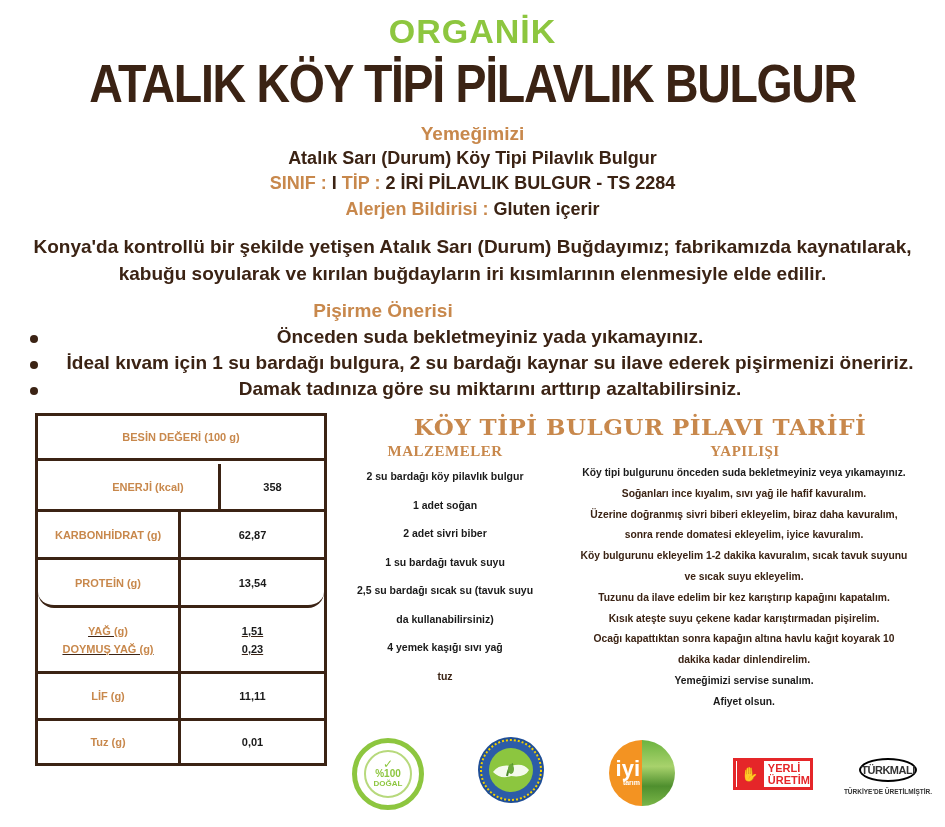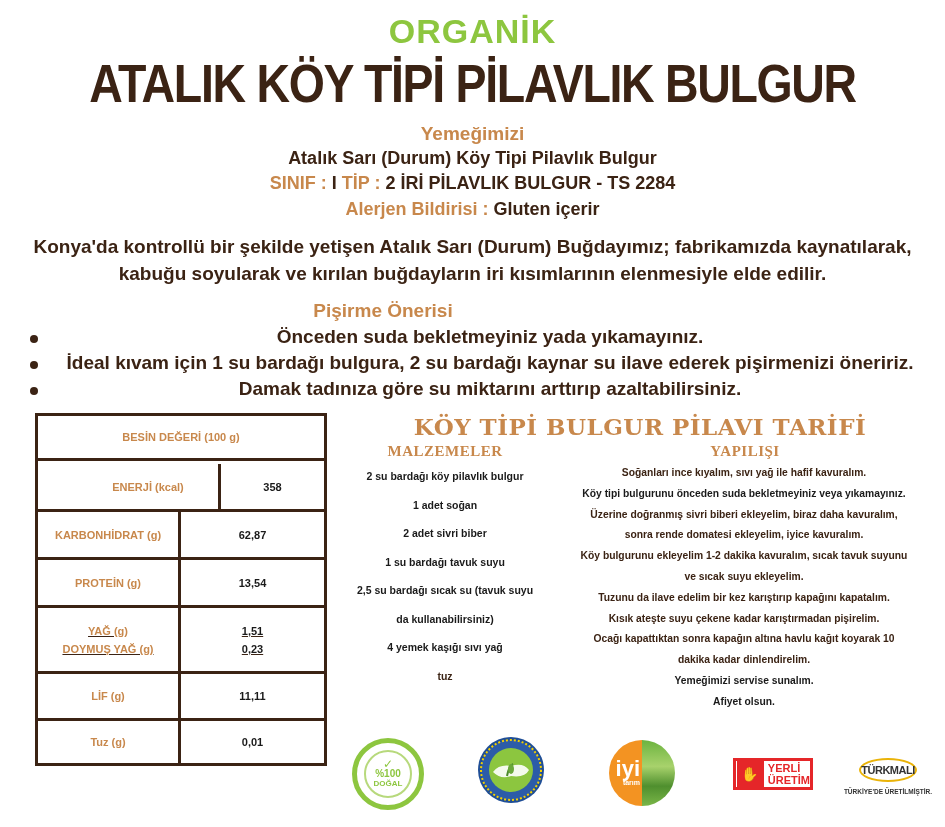--- a/index.html
+++ b/index.html
@@ -62,21 +62,21 @@
   #logo-iyi .l { width:50%; background:#f39322; color:#fff; display:flex; flex-direction:column; align-items:flex-end; justify-content:center; padding-right:2px; font-weight:bold; }
   #logo-iyi .l .big { font-size:22px; line-height:20px; }
   #logo-iyi .l .sm { font-size:7px; line-height:8px; }
   #logo-iyi .r { width:50%; background:linear-gradient(180deg,#6cb33f 0%, #a8d26c 40%, #4f8f2e 70%, #7ab648 100%); }
 
   #logo-yerli { left:733px; top:758px; width:80px; height:32px; border:3px solid #e52629; display:flex; align-items:center; background:#fff; }
   #logo-yerli .hand { width:28px; height:26px; background:#e52629; color:#fff; font-size:14px; display:flex; align-items:center; justify-content:center; margin-left:1px; }
   #logo-yerli .txt { color:#e52629; font-weight:bold; font-size:11px; line-height:12px; padding-left:4px; }
 
   #logo-turk { left:838px; top:758px; width:100px; height:50px; text-align:center; }
-  #logo-turk .oval { display:inline-block; width:58px; height:24px; border:2px solid #eab308; border-radius:50%; font-size:11px; font-weight:bold; line-height:20px; color:#333; letter-spacing:-0.5px; }
+  #logo-turk .oval { display:inline-block; width:58px; height:24px; border:2px solid #000000; border-radius:50%; font-size:11px; font-weight:bold; line-height:20px; color:#333; letter-spacing:-0.5px; }
   #logo-turk .cap { font-size:6.5px; font-weight:bold; color:#333; margin-top:6px; white-space:nowrap; }
 </style>
 </head>
 <body>
 
 <div id="organic" class="abs center">ORGANİK</div>
 <div id="title" class="abs center">ATALIK KÖY TİPİ PİLAVLIK BULGUR</div>
 
 <div id="ing-label" class="abs sub center accent">Yemeğimizi</div>
 <div id="ing-text" class="abs sub center dark">Atalık Sarı (Durum) Köy Tipi Pilavlık Bulgur</div>
@@ -111,21 +111,21 @@
 <div id="nut-table" class="abs">
   <div id="nut-head">BESİN DEĞERİ (100 g)</div>
   <div class="nrow" style="top:48px;height:48px;padding-left:40px;">
     <div class="nlabel">ENERJİ (kcal)</div>
     <div class="nval">358</div>
   </div>
   <div class="nrow" style="top:96px;height:48px;">
     <div class="nlabel">KARBONHİDRAT (g)</div>
     <div class="nval">62,87</div>
   </div>
-  <div class="nrow" style="top:144px;height:48px;">
+  <div class="nrow" style="top:144px;height:48px;border-radius:16px;">
     <div class="nlabel">PROTEİN (g)</div>
     <div class="nval">13,54</div>
   </div>
   <div class="nrow" style="top:192px;height:66px;text-decoration:underline;">
     <div class="nlabel" style="white-space:pre-line;">YAĞ (g)
 DOYMUŞ YAĞ (g)</div>
     <div class="nval" style="white-space:pre-line;">1,51
 0,23</div>
   </div>
   <div class="nrow" style="top:258px;height:47px;">
@@ -147,22 +147,22 @@
   <div class="ing-item">1 adet soğan</div>
   <div class="ing-item">2 adet sivri biber</div>
   <div class="ing-item">1 su bardağı tavuk suyu</div>
   <div class="ing-item">2,5 su bardağı sıcak su (tavuk suyu</div>
   <div class="ing-item">da kullanabilirsiniz)</div>
   <div class="ing-item">4 yemek kaşığı sıvı yağ</div>
   <div class="ing-item" style="color:#3b2314;">tuz</div>
 </div>
 
 <div id="steps" class="abs">
+  <div class="step black">Köy tipi bulgurunu önceden suda bekletmeyiniz veya yıkamayınız.</div>
   <div class="step">Soğanları ince kıyalım, sıvı yağ ile hafif kavuralım.</div>
-  <div class="step black">Köy tipi bulgurunu önceden suda bekletmeyiniz veya yıkamayınız.</div>
   <div class="step">Üzerine doğranmış sivri biberi ekleyelim, biraz daha kavuralım,</div>
   <div class="step">sonra rende domatesi ekleyelim, iyice kavuralım.</div>
   <div class="step">Köy bulgurunu ekleyelim 1-2 dakika kavuralım, sıcak tavuk suyunu</div>
   <div class="step">ve sıcak suyu ekleyelim.</div>
   <div class="step">Tuzunu da ilave edelim bir kez karıştırıp kapağını kapatalım.</div>
   <div class="step">Kısık ateşte suyu çekene kadar karıştırmadan pişirelim.</div>
   <div class="step">Ocağı kapattıktan sonra kapağın altına havlu kağıt koyarak 10</div>
   <div class="step">dakika kadar dinlendirelim.</div>
   <div class="step black">Yemeğimizi servise sunalım.</div>
   <div class="step black">Afiyet olsun.</div>

